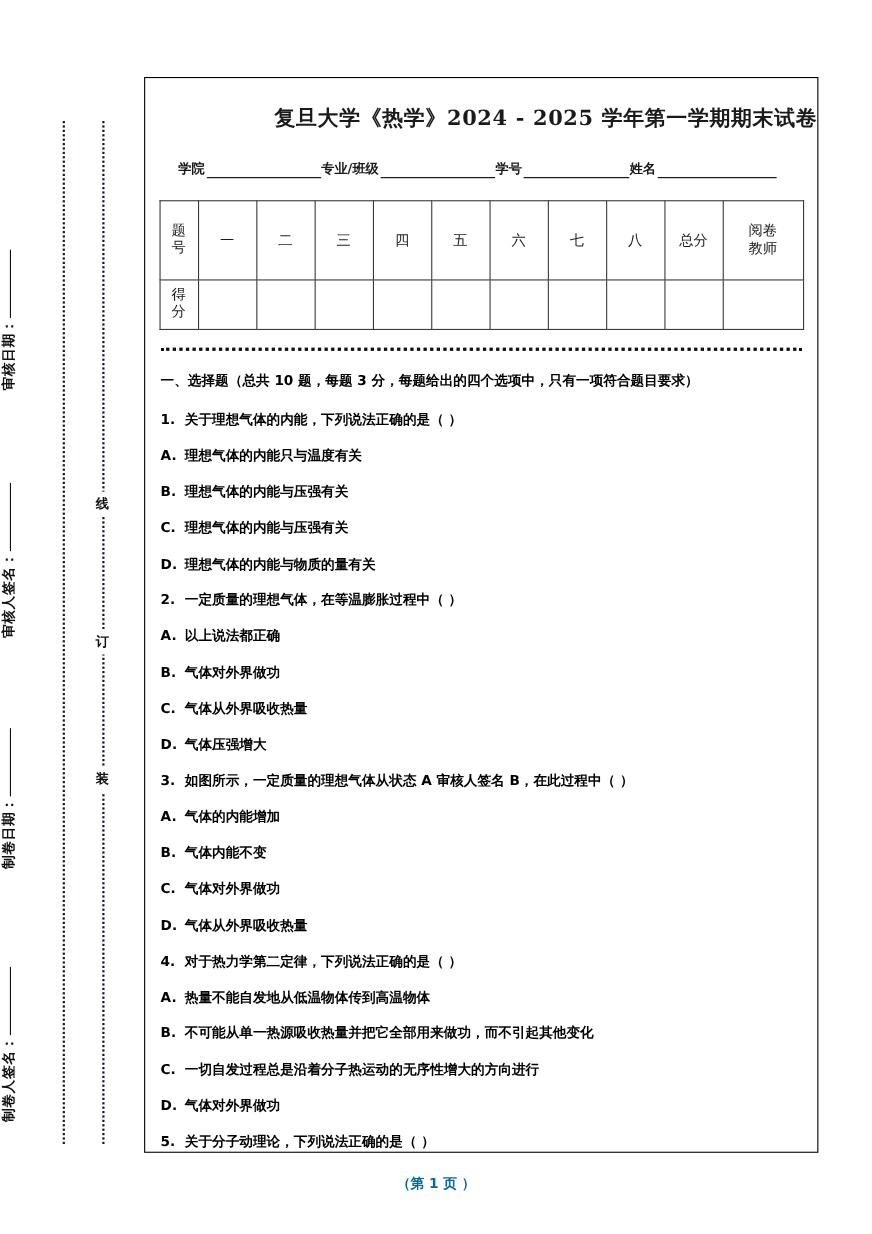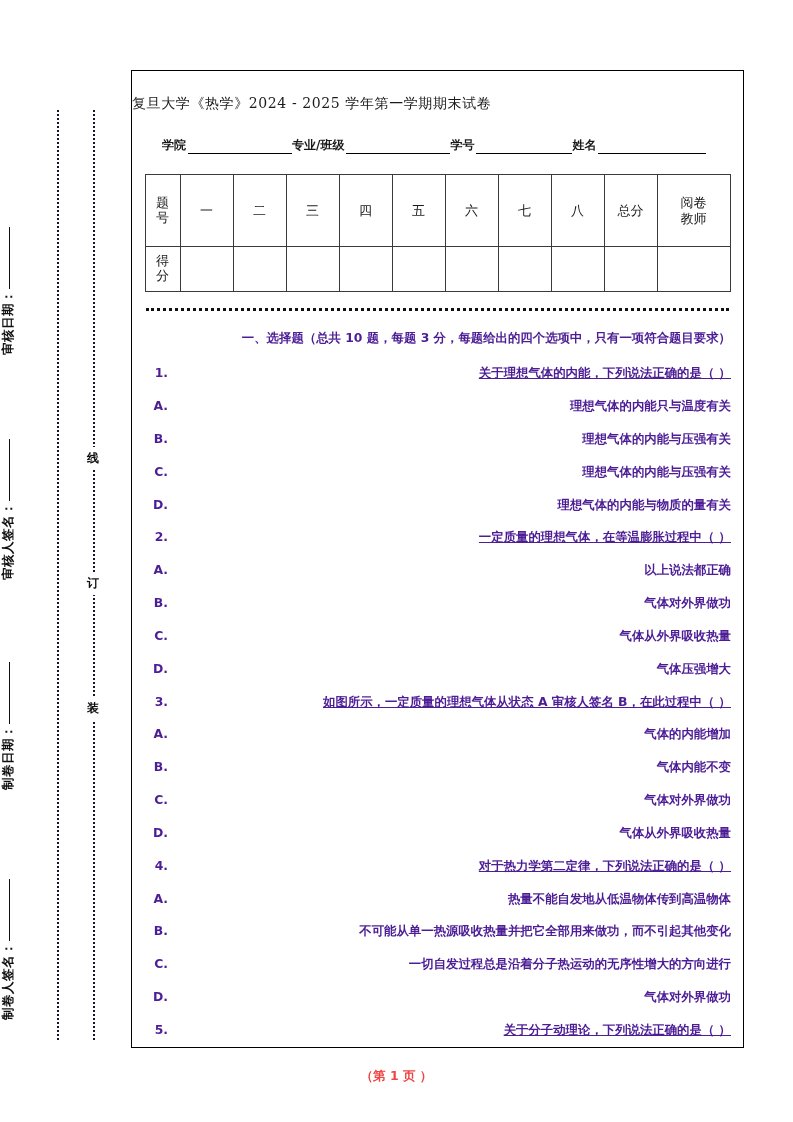--- a/index.html
+++ b/index.html
@@ -69,23 +69,23 @@
     left: 131px;
     top: 70px;
     width: 613px;
     height: 978px;
     border: 1.6px solid #000;
     box-sizing: border-box;
     padding: 0;
   }
 
   .title {
-    text-align: left;
-    font-size: 14px;
-    font-weight: normal;
+    text-align: right;
+    font-size: 19px;
+    font-weight: bold;
     letter-spacing: 0.6px;
     margin: 24px 0 0 0;
     font-family: "DejaVu Serif", "Liberation Serif", serif;
   }
 
   
   .fields {
     display: flex;
     align-items: flex-end;
     margin: 24px 18px 0 30px;
@@ -143,37 +143,36 @@
     margin: 16px 14px 0 14px;
     border-top: 3px dotted #101010;
   }
 
   
   .body {
     margin: 16px 12px 0 14px;
     font-size: 12.4px;
     font-family: "DejaVu Sans", "Liberation Sans", sans-serif;
     font-weight: bold;
-    color: #4c1d95;
-    text-align: right;
+    color: #000000;
   }
   .section-head {
     line-height: 1.85;
     margin-bottom: 6px;
   }
   .q {
     display: flex;
     line-height: 1.6;
     margin-top: 13px;
   }
   .q .marker {
     flex: 0 0 auto;
     width: 22px;
   }
-  .q .txt { flex: 1 1 auto; text-decoration: underline; }
+  .q .txt { flex: 1 1 auto; }
   .opt {
     display: flex;
     line-height: 1.6;
     margin-top: 13px;
   }
   .opt .marker {
     flex: 0 0 auto;
     width: 22px;
   }
   .opt .txt { flex: 1 1 auto; }
@@ -181,21 +180,21 @@
   
   .footer {
     position: absolute;
     left: 0;
     top: 1068px;
     width: 793px;
     text-align: center;
     font-size: 12.5px;
     font-weight: bold;
     font-family: "DejaVu Sans", "Liberation Sans", sans-serif;
-    color: #ef4444;
+    color: #0369a1;
   }
 </style>
 </head>
 <body>
 
 <div class="vrule one"></div>
 <div class="vrule two"></div>
 
 <div class="seamchar" style="top:447px;">线</div>
 <div class="seamchar" style="top:572px;">订</div>

